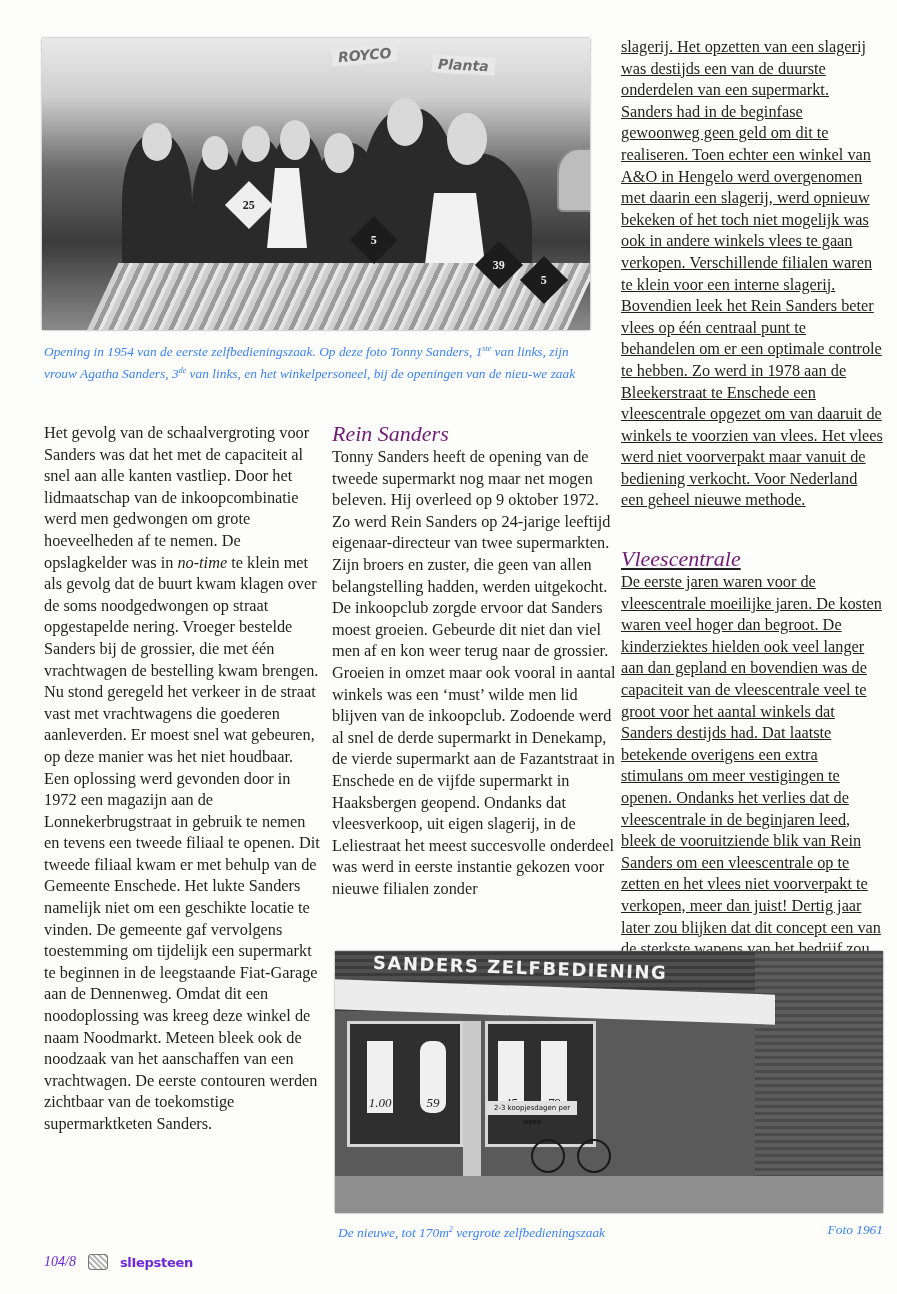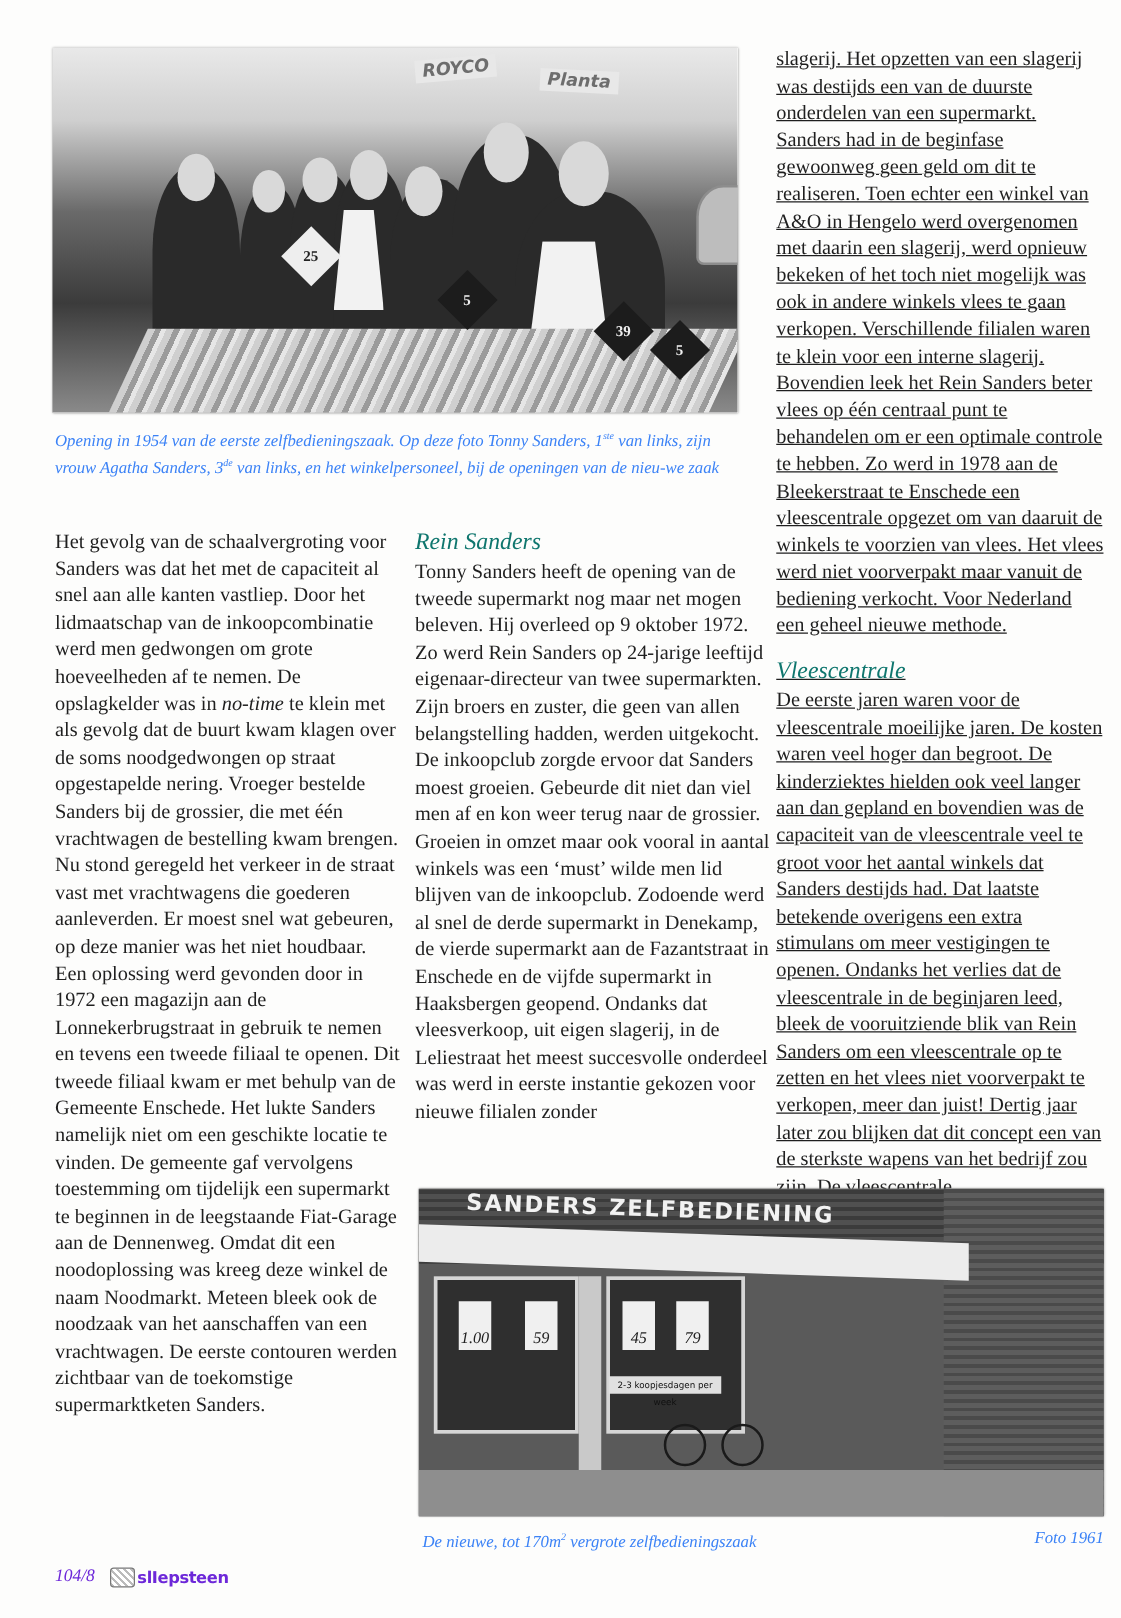--- a/index.html
+++ b/index.html
@@ -6,23 +6,23 @@
   body {
     width: 897px; height: 1294px; position: relative; overflow: hidden;
     background: #fdfdfc; color: #1f1f1f;
     font-family: "Liberation Serif", "DejaVu Serif", serif;
   }
   .col { position: absolute; font-size: 16.3px; line-height: 21.6px; }
   .col p { margin: 0; }
   .col1 { left: 44px; top: 422px; width: 280px; }
   .col2 { left: 332px; top: 422px; width: 285px; }
   .col3 { left: 621px; top: 36px; width: 262px; text-decoration: underline; }
-  .col3 .body2 { margin-top: 14px; }
+  .col3 .body2 { margin-top: 36px; }
   .italic { font-style: italic; }
-  .heading { font-style: italic; font-size: 19px; line-height: 24px; color: #0f766e; }
+  .heading { font-style: italic; font-size: 22px; line-height: 24px; color: #701a75; }
   .lede { font-style: italic; font-size: 15px; }
 
   
   .photo1 {
     position: absolute; left: 42px; top: 38px; width: 548px; height: 292px;
     background: linear-gradient(180deg,#e9e9e9 0%,#cfcfcf 20%,#6a6a6a 45%,#3b3b3b 70%,#8a8a8a 100%);
     overflow: hidden; box-shadow: 0 0 2px #888;
   }
   .photo1 .sign { position: absolute; font-family: "DejaVu Sans", sans-serif; font-weight: bold; font-style: italic; color: #6d6d6d; background:#e8e8e8; padding: 1px 6px; transform: rotate(-5deg);}
   .photo1 .s1 { left: 290px; top: 8px; font-size: 14px; }
@@ -45,39 +45,39 @@
     background: #5a5a5a; overflow: hidden; box-shadow: 0 0 2px #888;
   }
   .photo2 .wall { position:absolute; left:0; top:0; width:548px; height:60px; background: repeating-linear-gradient(0deg,#3b3b3b 0 3px,#505050 3px 7px); }
   .photo2 .wall-right { position:absolute; left:420px; top:0; width:128px; height:262px; background: repeating-linear-gradient(0deg,#4a4a4a 0 3px,#5d5d5d 3px 7px);}
   .photo2 .brand { position:absolute; left:38px; top:6px; font-family:"DejaVu Sans", sans-serif; font-weight:bold; color:#f2f2f2; font-size:18px; letter-spacing:1.5px; transform: rotate(2deg); white-space:nowrap;}
   .photo2 .awning { position:absolute; left:0; top:36px; width:440px; height:30px; background:#ececec; transform: skewY(2deg);}
   .photo2 .window { position:absolute; top:70px; height:120px; background:#2f2f2f; border:3px solid #d6d6d6; }
   .photo2 .w1 { left:12px; width:110px; }
   .photo2 .w2 { left:150px; width:105px; }
   .photo2 .pillar { position:absolute; left:128px; top:70px; width:18px; height:160px; background:#c9c9c9; }
-  .photo2 .poster { position:absolute; top:90px; width:26px; height:39px; background:#f0f0f0; color:#222; font-size:13px; text-align:center; font-style:italic; display:flex; align-items:flex-end; justify-content:center; padding-bottom:2px; box-sizing:border-box;}
+  .photo2 .poster { position:absolute; top:90px; width:26px; height:72px; background:#f0f0f0; color:#222; font-size:13px; text-align:center; font-style:italic; display:flex; align-items:flex-end; justify-content:center; padding-bottom:2px; box-sizing:border-box;}
   .photo2 .shelf-sign { position:absolute; left:152px; top:150px; width:90px; height:14px; background:#e0e0e0; font-size:7px; font-family:"DejaVu Sans", sans-serif; color:#111; text-align:center; line-height:14px;}
   .photo2 .sidewalk { position:absolute; left:0; top:225px; width:548px; height:40px; background:#8e8e8e; }
   .photo2 .van { position:absolute; left:282px; top:122px; width:245px; height:115px; background:#ededed; border-radius:40px 30px 10px 10px;}
   .photo2 .van .windshield { position:absolute; left:16px; top:14px; width:56px; height:32px; background:#3f3f3f; border-radius: 14px 4px 4px 4px;}
   .photo2 .van .sidewin { position:absolute; left:92px; top:14px; width:42px; height:32px; background:#4a4a4a;}
   .photo2 .van .logo1 { position:absolute; left:150px; top:12px; font-style:italic; font-size:22px; color:#333; font-weight:bold;}
   .photo2 .van .logo2 { position:absolute; left:186px; top:32px; font-family:"DejaVu Sans", sans-serif; font-size:9px; font-weight:bold; color:#333;}
   .photo2 .van .logo3 { position:absolute; left:140px; top:55px; font-style:italic; font-size:12px; color:#333; white-space:nowrap;}
   .photo2 .van .wheel { position:absolute; top:85px; width:36px; height:36px; border-radius:50%; background:#222; border:5px solid #666; box-sizing:border-box;}
   .photo2 .bike { position:absolute; left:196px; top:180px; width:80px; height:40px; }
   .photo2 .bike .rim { position:absolute; top:8px; width:30px; height:30px; border:2px solid #1a1a1a; border-radius:50%; }
 
   .cap2 { left: 338px; top: 1220px; width: 545px; }
   .cap2 .credit { position:absolute; right:0; top:0; }
   .cap2 sup { font-size: 8px; }
 
   .footer { position:absolute; left:44px; top:1254px; font-size:14px; font-style:italic; color:#6d28d9; display:flex; align-items:center; gap:12px;}
-  .footer .logo { font-family:"DejaVu Sans", sans-serif; font-weight:bold; font-style:normal; font-size:13px; letter-spacing:-0.3px; display:flex; align-items:center; gap:2px;justify-content:space-between;}
+  .footer .logo { font-family:"DejaVu Sans", sans-serif; font-weight:bold; font-style:normal; font-size:13px; letter-spacing:-0.3px; display:flex; align-items:center; gap:12px;justify-content:space-between;}
   .footer .logo-icon { display:inline-block; width:18px; height:14px; border:1px solid #777; border-radius:3px; background: repeating-linear-gradient(45deg,#bbb 0 2px,#fff 2px 4px);}
 </style>
 </head>
 <body>
 
 <div class="photo1">
   <div class="sign s1">ROYCO</div>
   <div class="sign s2">Planta</div>
   <div class="scale"></div>
   <div class="person" style="left:80px;top:95px;width:70px;height:150px;"></div>
@@ -133,21 +133,21 @@
 
 <div class="photo2">
   <div class="wall"></div>
   <div class="wall-right"></div>
   <div class="brand">SANDERS ZELFBEDIENING</div>
   <div class="awning"></div>
   <div class="window w1"></div>
   <div class="pillar"></div>
   <div class="window w2"></div>
   <div class="poster" style="left:32px;">1.00</div>
-  <div class="poster" style="left:85px;">59</div>
+  <div class="poster" style="left:85px;border-radius:10px;">59</div>
   <div class="poster" style="left:163px;">45</div>
   <div class="poster" style="left:206px;">79</div>
   <div class="shelf-sign">2-3 koopjesdagen per week</div>
   <div class="sidewalk"></div>
   <div class="bike">
     <div class="rim" style="left:0;"></div>
     <div class="rim" style="left:46px;"></div>
   </div>
 </div>
 

